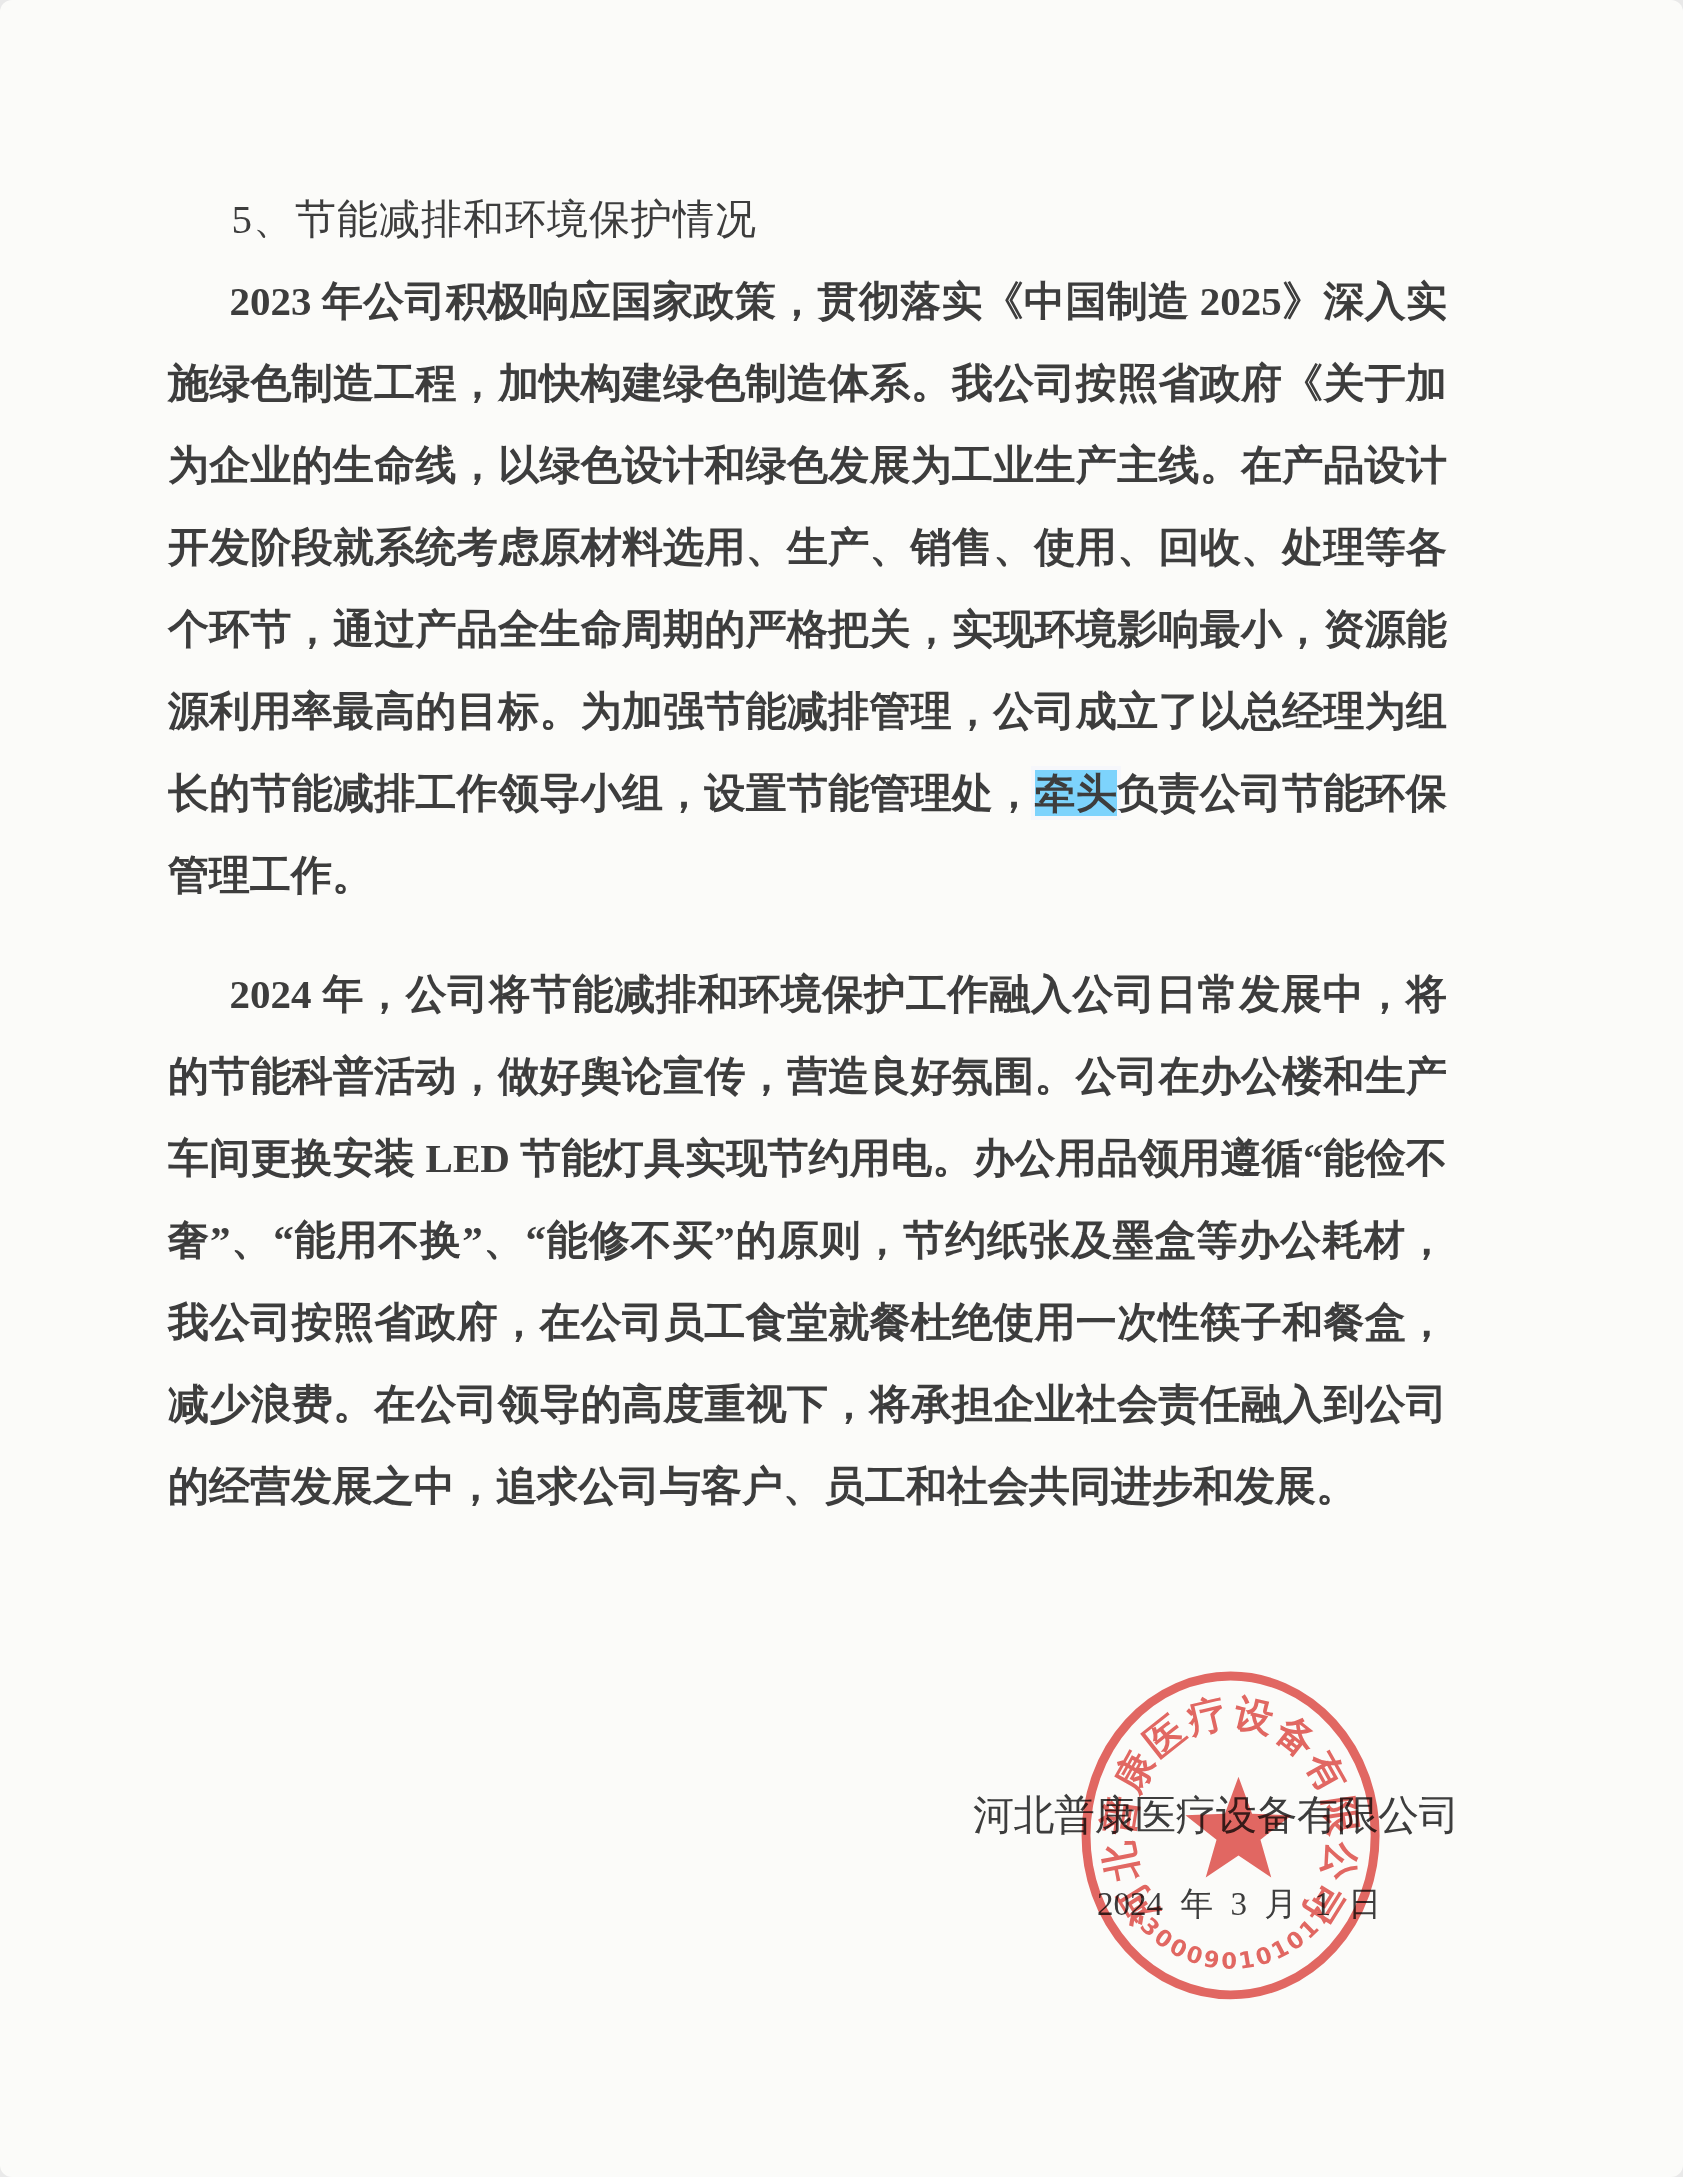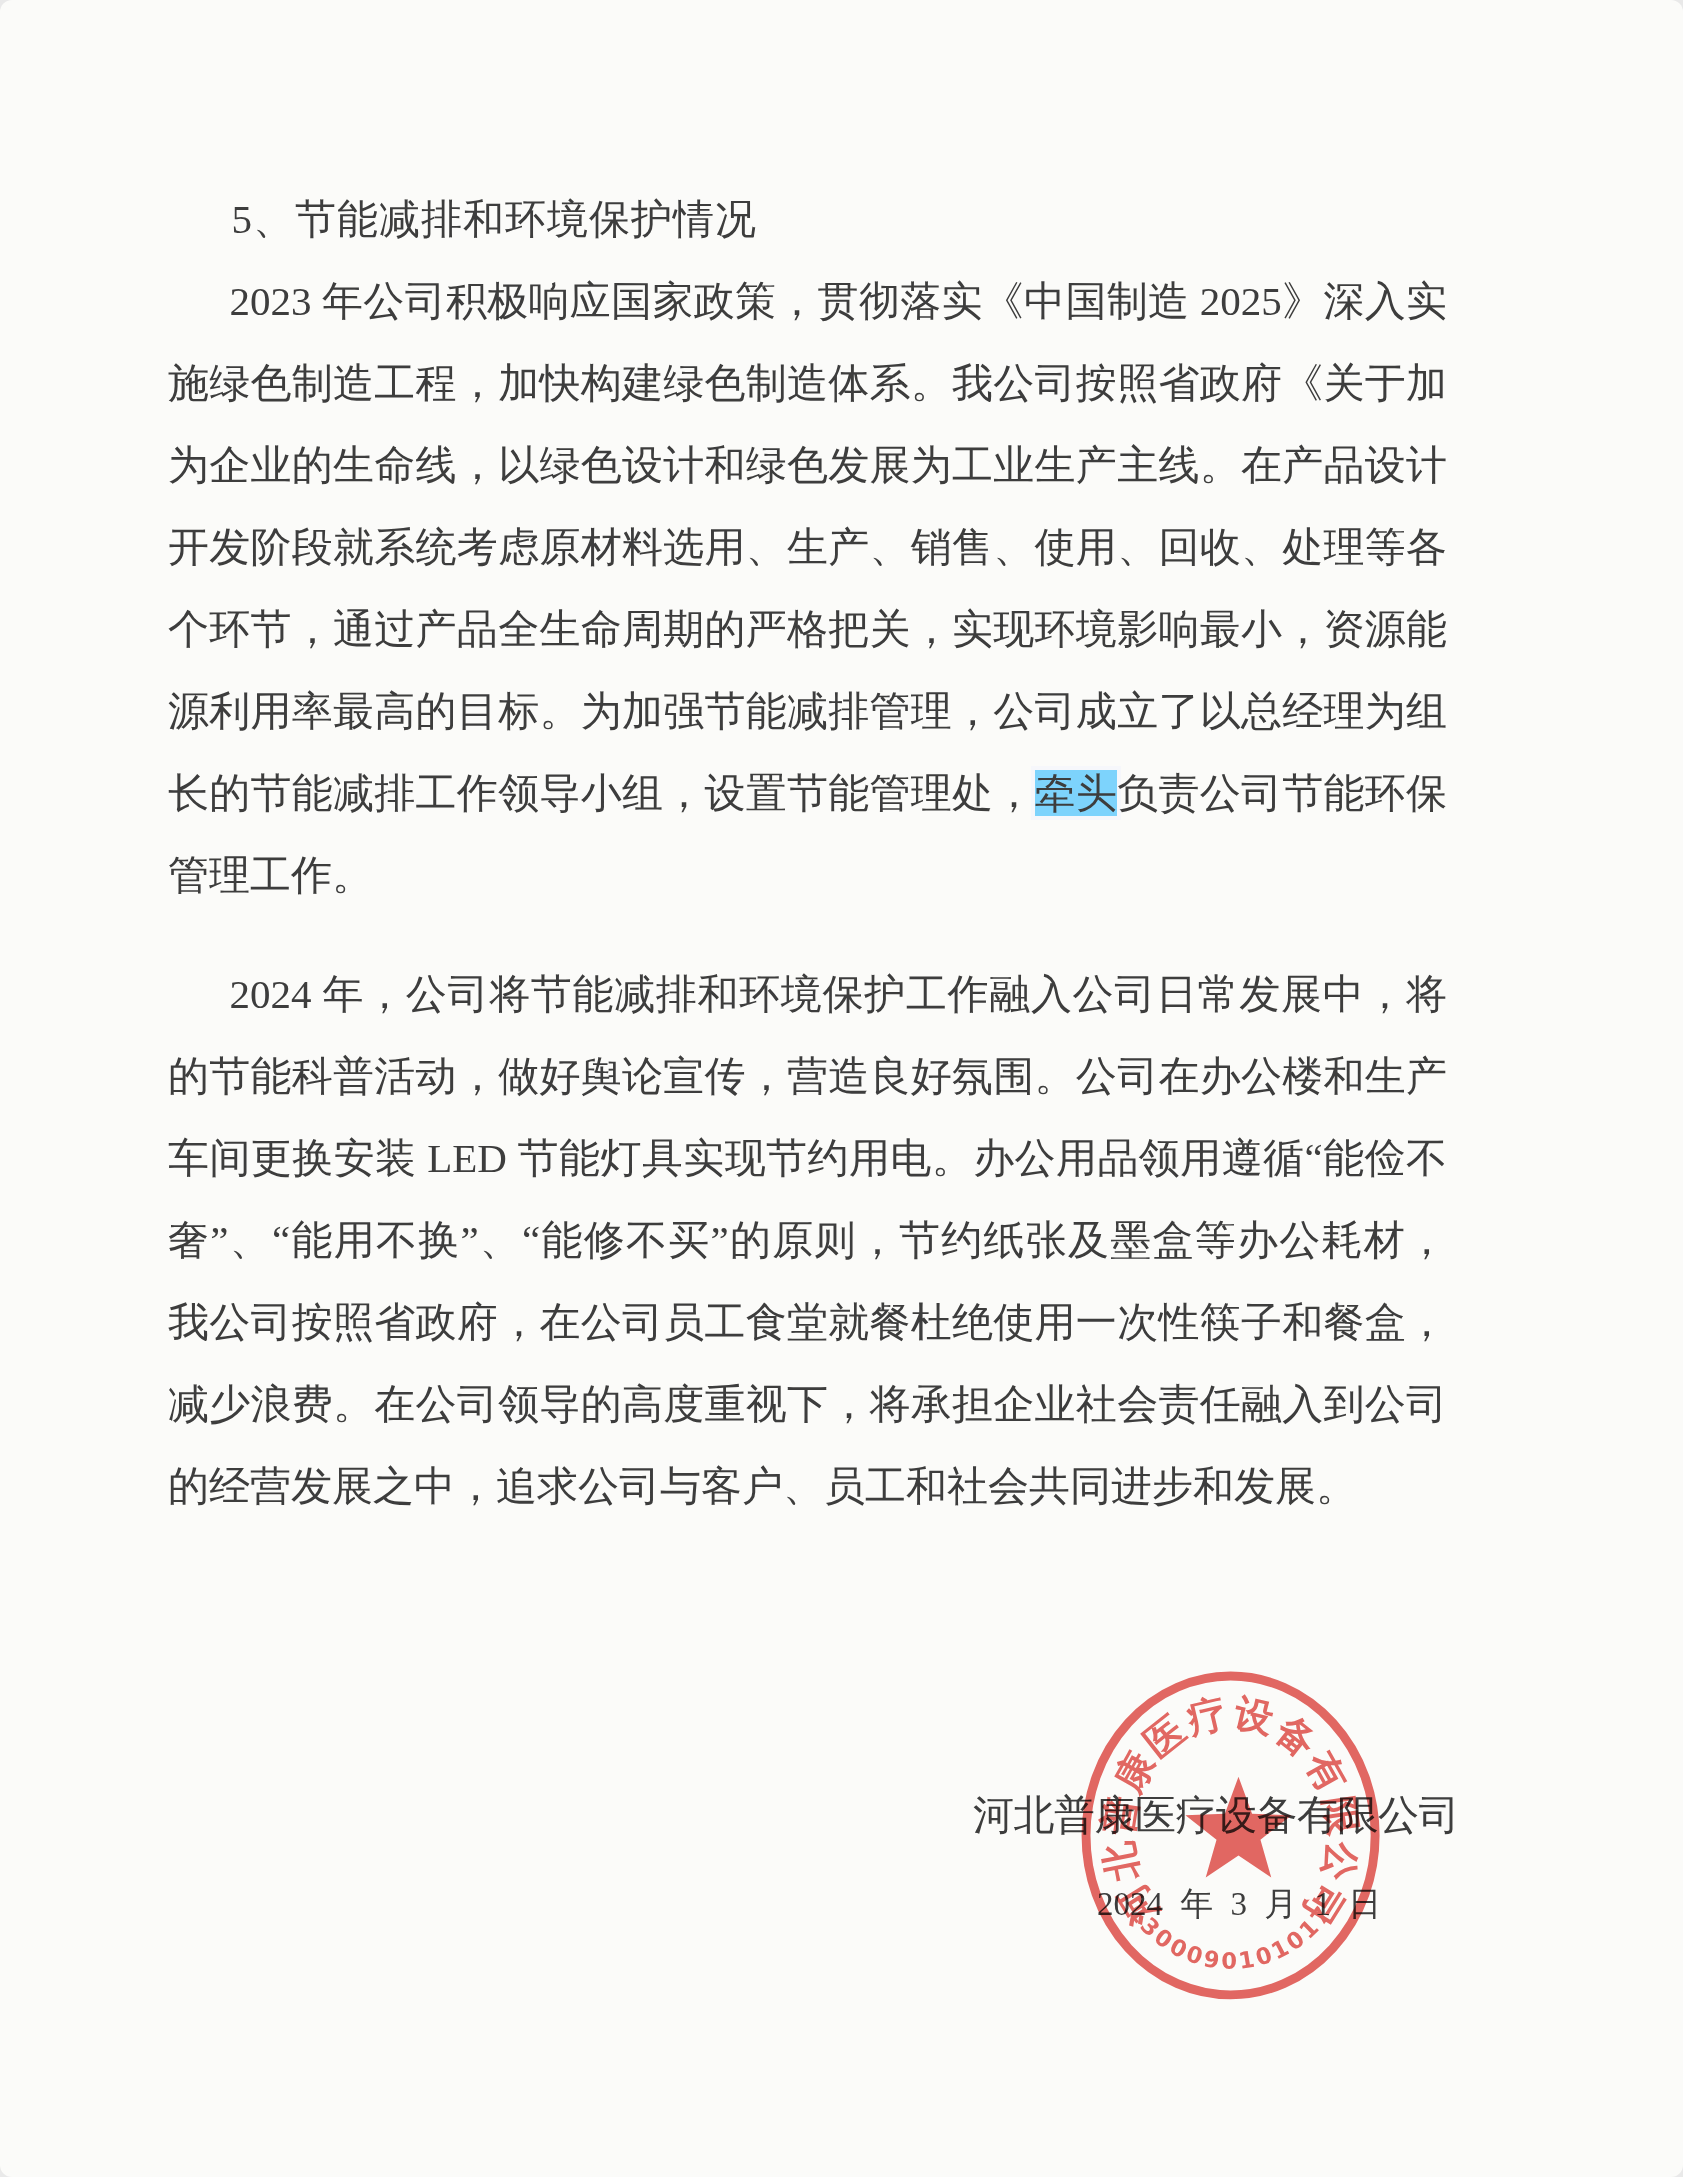--- a/index.html
+++ b/index.html
@@ -27,20 +27,21 @@
     letter-spacing: 1px;
     white-space: nowrap;
   }
   .para { margin: 0; }
   .para .line {
     font-size: 41px;
     line-height: 82px;
     text-align: justify;
     text-align-last: justify;
     text-justify: inter-ideograph;
+    font-weight: bold;
   }
   .para .line:first-child { text-indent: 1.5em; }
   .para .line:last-child { text-align-last: left; }
   .para2 { margin-top: 37px; }
   .hl { background: #7dd3fc; box-shadow: 0 0 0 4px #f6f7fb; }
   .sig-company {
     position: absolute;
     left: 973px;
     top: 1790px;
     font-size: 41px;

